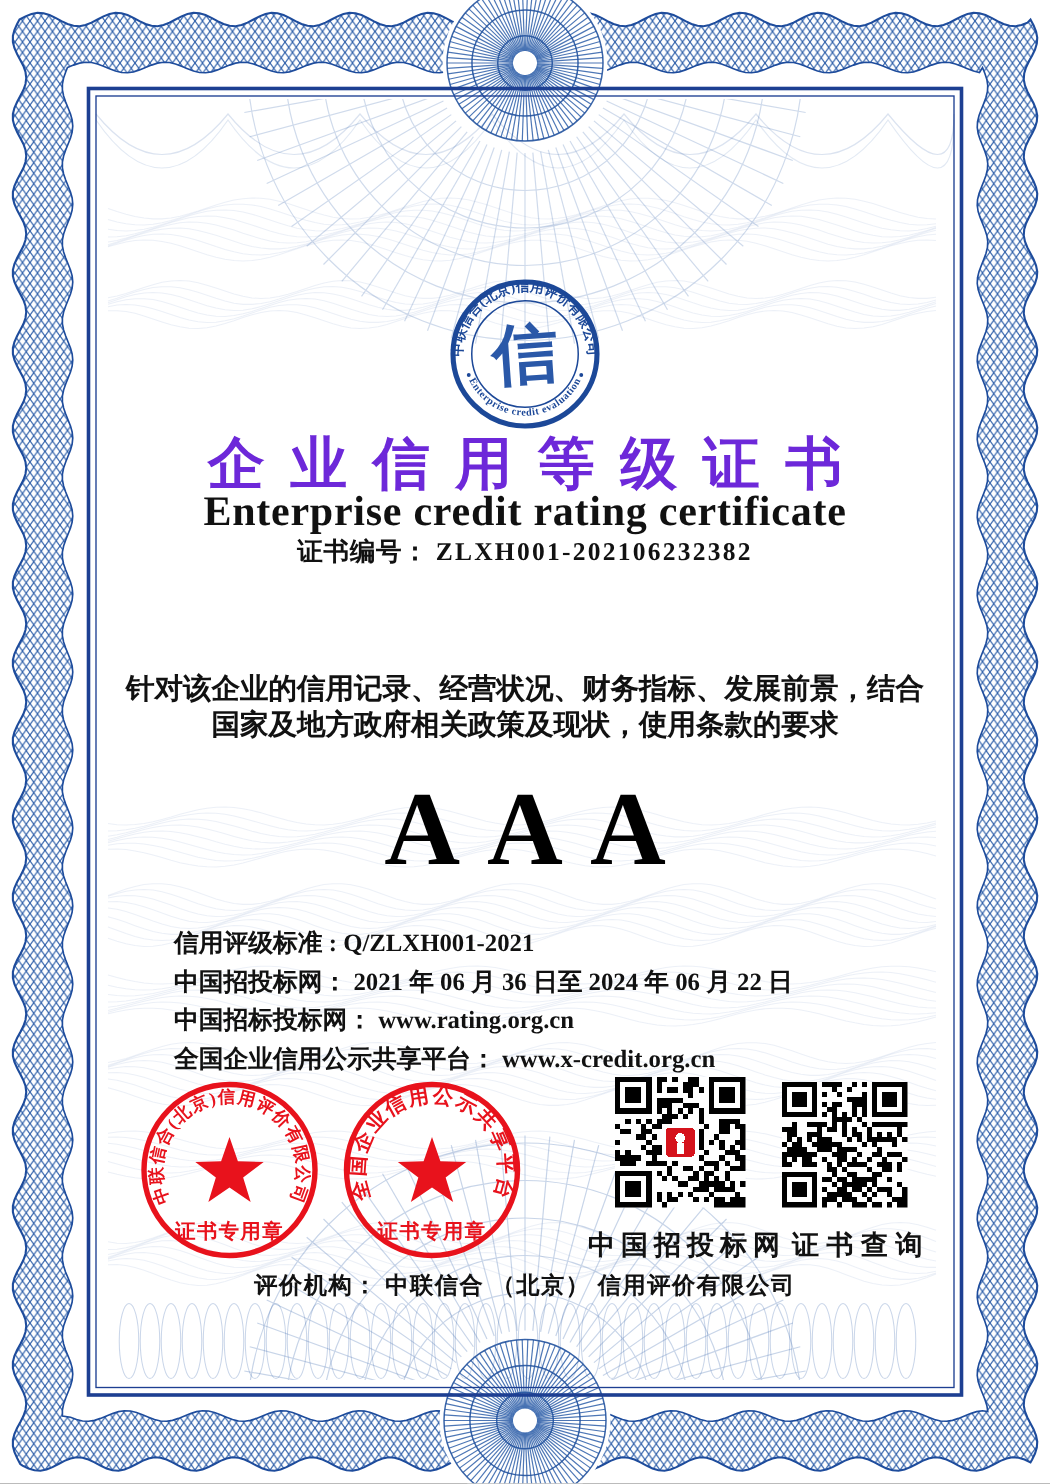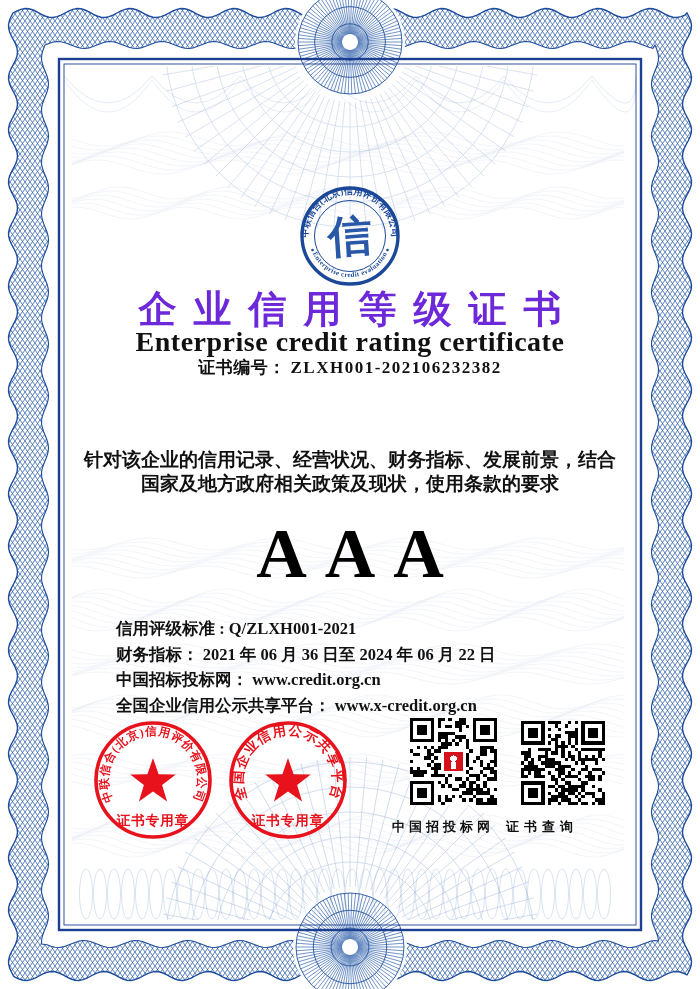--- a/index.html
+++ b/index.html
@@ -22,21 +22,21 @@
   .body-par{top:448px;font-size:19px;font-weight:bold;line-height:23.5px;}
   .rating{top:518px;font-size:70px;line-height:72px;font-weight:bold;color:#000000;letter-spacing:18px;text-indent:18px;}
 
   .info{position:absolute;left:104px;top:616px;font-size:16.5px;font-weight:bold;line-height:25.5px;white-space:nowrap;margin-left:12px;}
   .info .row{display:block;}
 
   .stamps{position:absolute;left:88px;top:716px;width:290px;height:130px;}
 
   .qr1{position:absolute;left:410px;top:718px;width:87px;height:87px;}
   .qr2{position:absolute;left:521px;top:721px;width:84px;height:84px;}
-  .qr-label{position:absolute;font-size:13px;letter-spacing:4px;font-weight:bold;text-align:left;white-space:nowrap;}
+  .qr-label{position:absolute;font-size:18px;letter-spacing:4px;font-weight:bold;text-align:right;white-space:nowrap;}
   .qr-label.l1{left:392px;width:124px;top:818px;}
   .qr-label.l2{left:506px;width:114px;top:818px;letter-spacing:5px;}
 
   .footer{top:847px;font-size:15.5px;font-weight:bold;letter-spacing:1px;}
 
   .stamp-text{fill:#e8121c;font-weight:bold;font-family:"Liberation Serif","DejaVu Serif",serif;}
   .logo-text{fill:#1c4898;font-weight:bold;font-family:"Liberation Serif","DejaVu Serif",serif;}
 </style>
 </head>
 <body>
@@ -545,26 +545,26 @@
     </div>
 
     <div class="abs rating">AAA</div>
 
     <div class="info">
       <span class="row">
         <span>信用评级标准 :</span>
         <span>Q/ZLXH001-2021</span>
       </span>
       <span class="row">
-        <span>财务指标：</span>
+        <span>中国招投标网：</span>
         <span>2021 年 06 月 36 日至 2024 年 06 月 22 日</span>
       </span>
       <span class="row">
         <span>中国招标投标网：</span>
-        <span>www.credit.org.cn</span>
+        <span>www.rating.org.cn</span>
       </span>
       <span class="row">
         <span>全国企业信用公示共享平台：</span>
         <span>www.x-credit.org.cn</span>
       </span>
     </div>
 
     <svg class="stamps" viewBox="0 0 290 130">
       <g transform="translate(65,64)">
         <circle r="57" fill="none" stroke="#e8121c" stroke-width="3.6"></circle>
@@ -1032,14 +1032,15 @@
         <rect x="18" y="0" width="7" height="7" fill="#000"></rect>
         <rect x="19" y="1" width="5" height="5" fill="#fff"></rect>
         <rect x="20" y="2" width="3" height="3" fill="#000"></rect>
         <rect x="0" y="18" width="7" height="7" fill="#000"></rect>
         <rect x="1" y="19" width="5" height="5" fill="#fff"></rect>
         <rect x="2" y="20" width="3" height="3" fill="#000"></rect>
       </svg>
     <div class="qr-label l1">中国招投标网</div>
     <div class="qr-label l2">证书查询</div>
 
+    <div class="abs footer">评价机构： 中联信合 （北京） 信用评价有限公司</div>
   </div>
 </div>
 
 </body></html>

